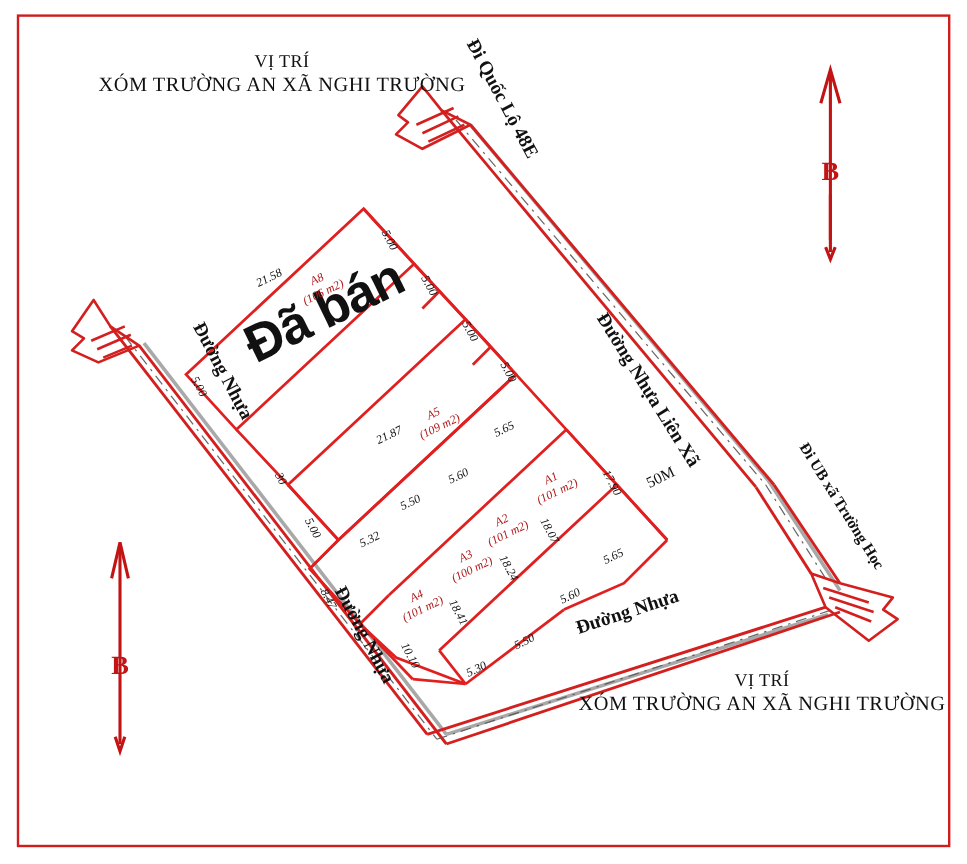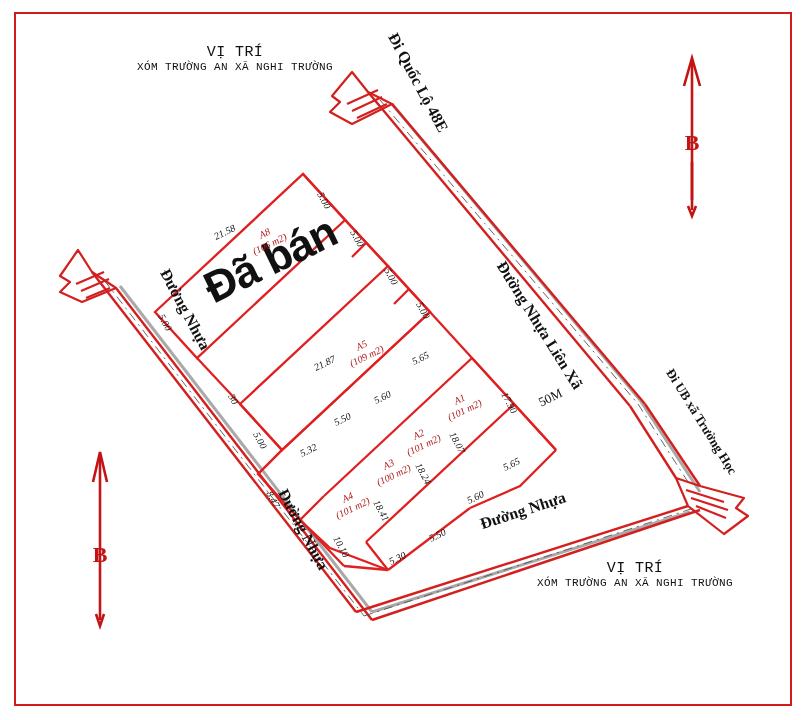--- a/index.html
+++ b/index.html
@@ -9,25 +9,25 @@
   }
   #stage{position:absolute;inset:0;width:806px;height:720px;}
   #frame{
     position:absolute;left:14px;top:12px;width:778px;height:694px;
     border:2px solid #cf1d1d;box-sizing:border-box;
   }
   svg#plan{position:absolute;left:0;top:0;width:806px;height:720px;}
 
   .cap{
     position:absolute;text-align:center;color:#111;
-    font-family:Liberation Mono, monospace;letter-spacing:.4px;
+    font-family:Liberation Serif, serif;letter-spacing:.4px;
     white-space:nowrap;
   }
   .cap .l1{font-size:15px;}
-  .cap .l2{font-size:11px;}
+  .cap .l2{font-size:17px;}
   #cap-top{left:40px;top:44px;width:390px;}
   #cap-bottom{left:440px;top:560px;width:390px;}
 
   .compass{position:absolute;width:40px;text-align:center;}
   .compass .bl{
     font-size:22px;font-weight:bold;color:#c21414;
     font-family:"Liberation Serif", serif;line-height:1;
   }
 
   .sold{

